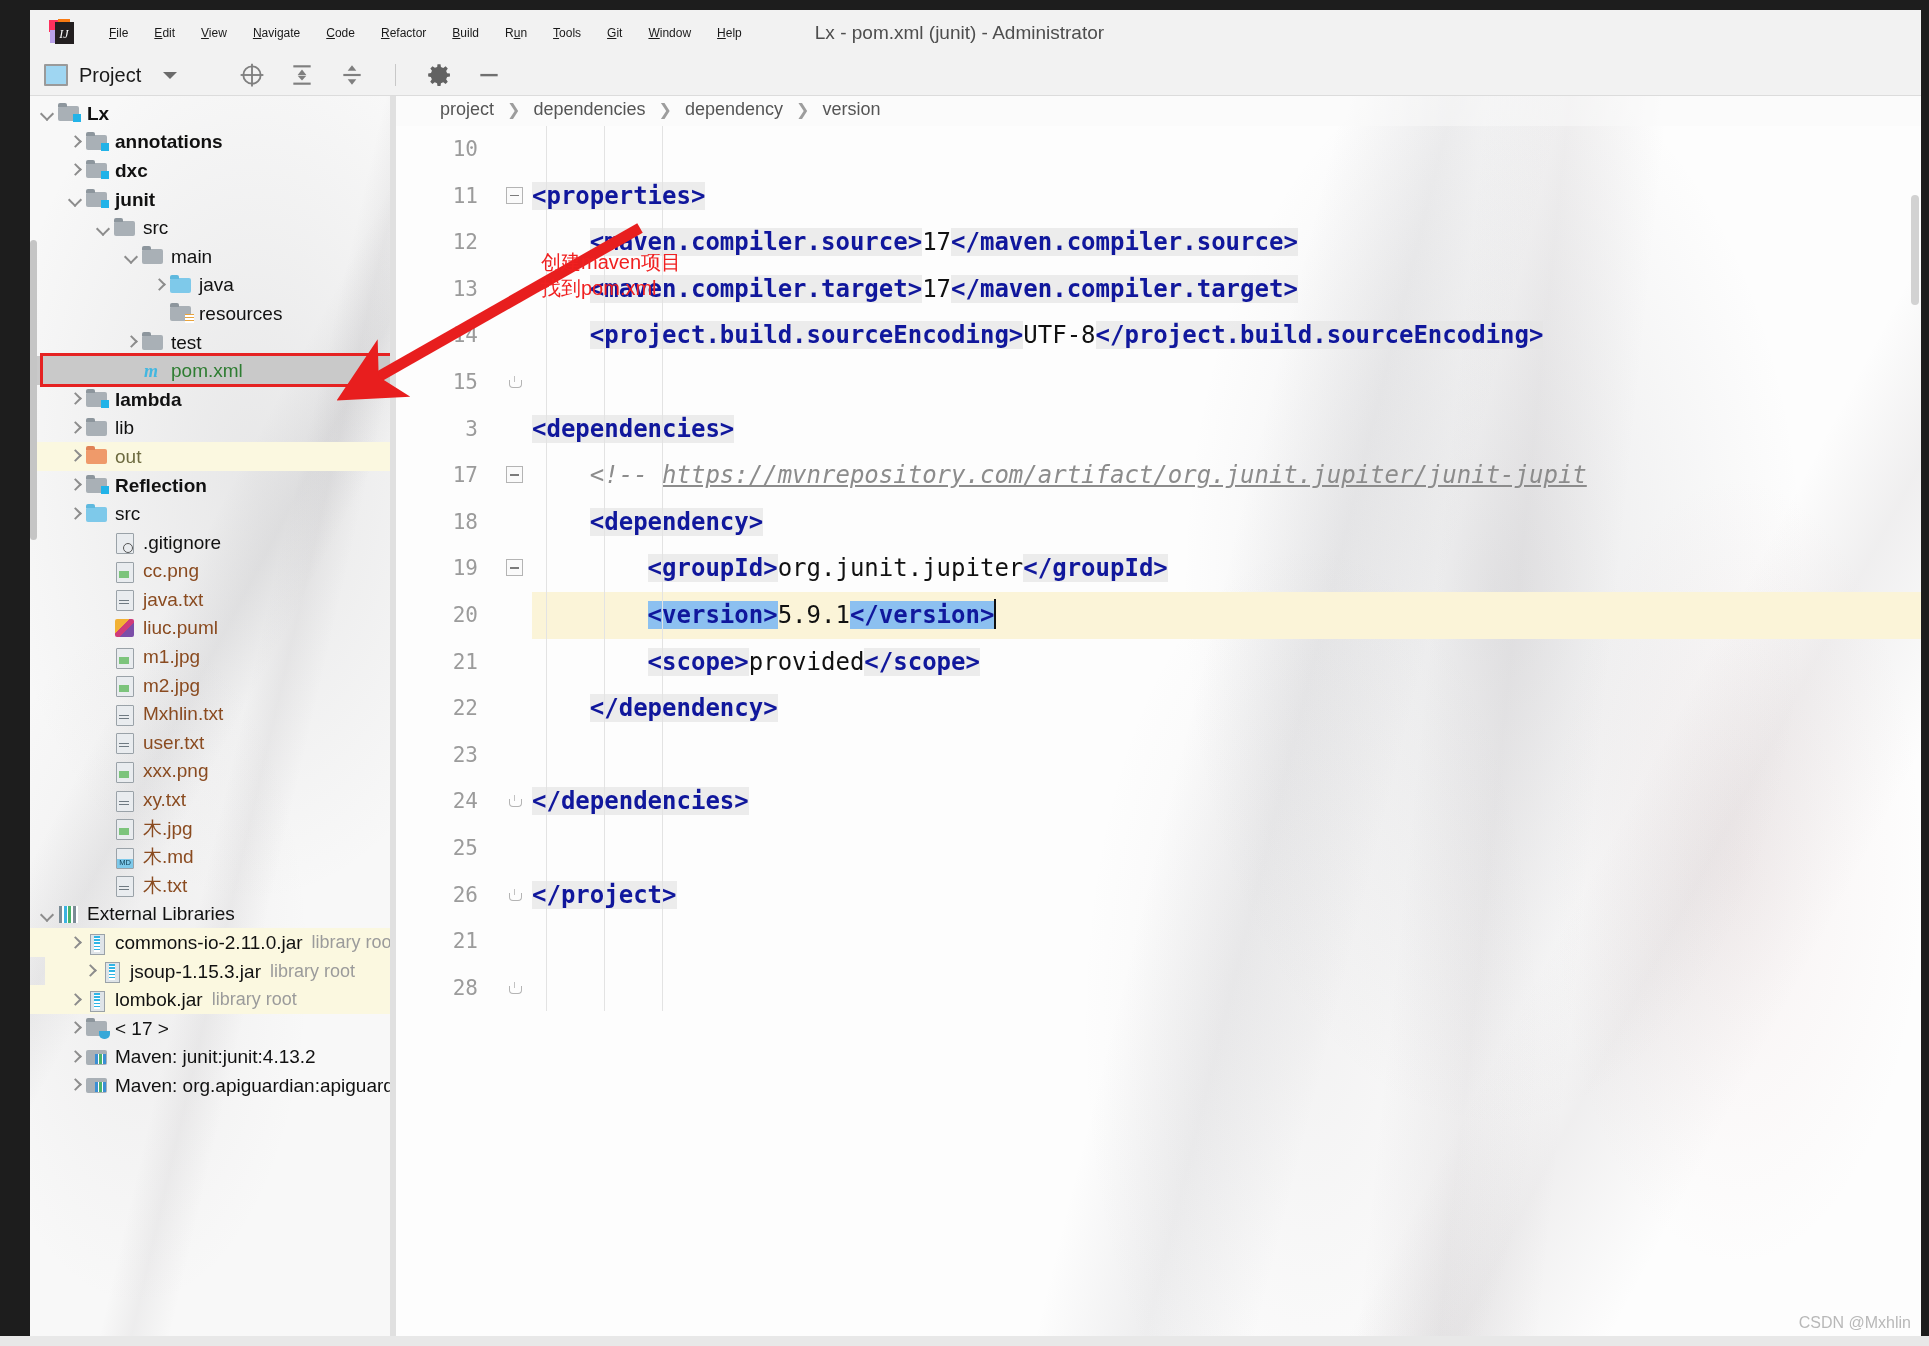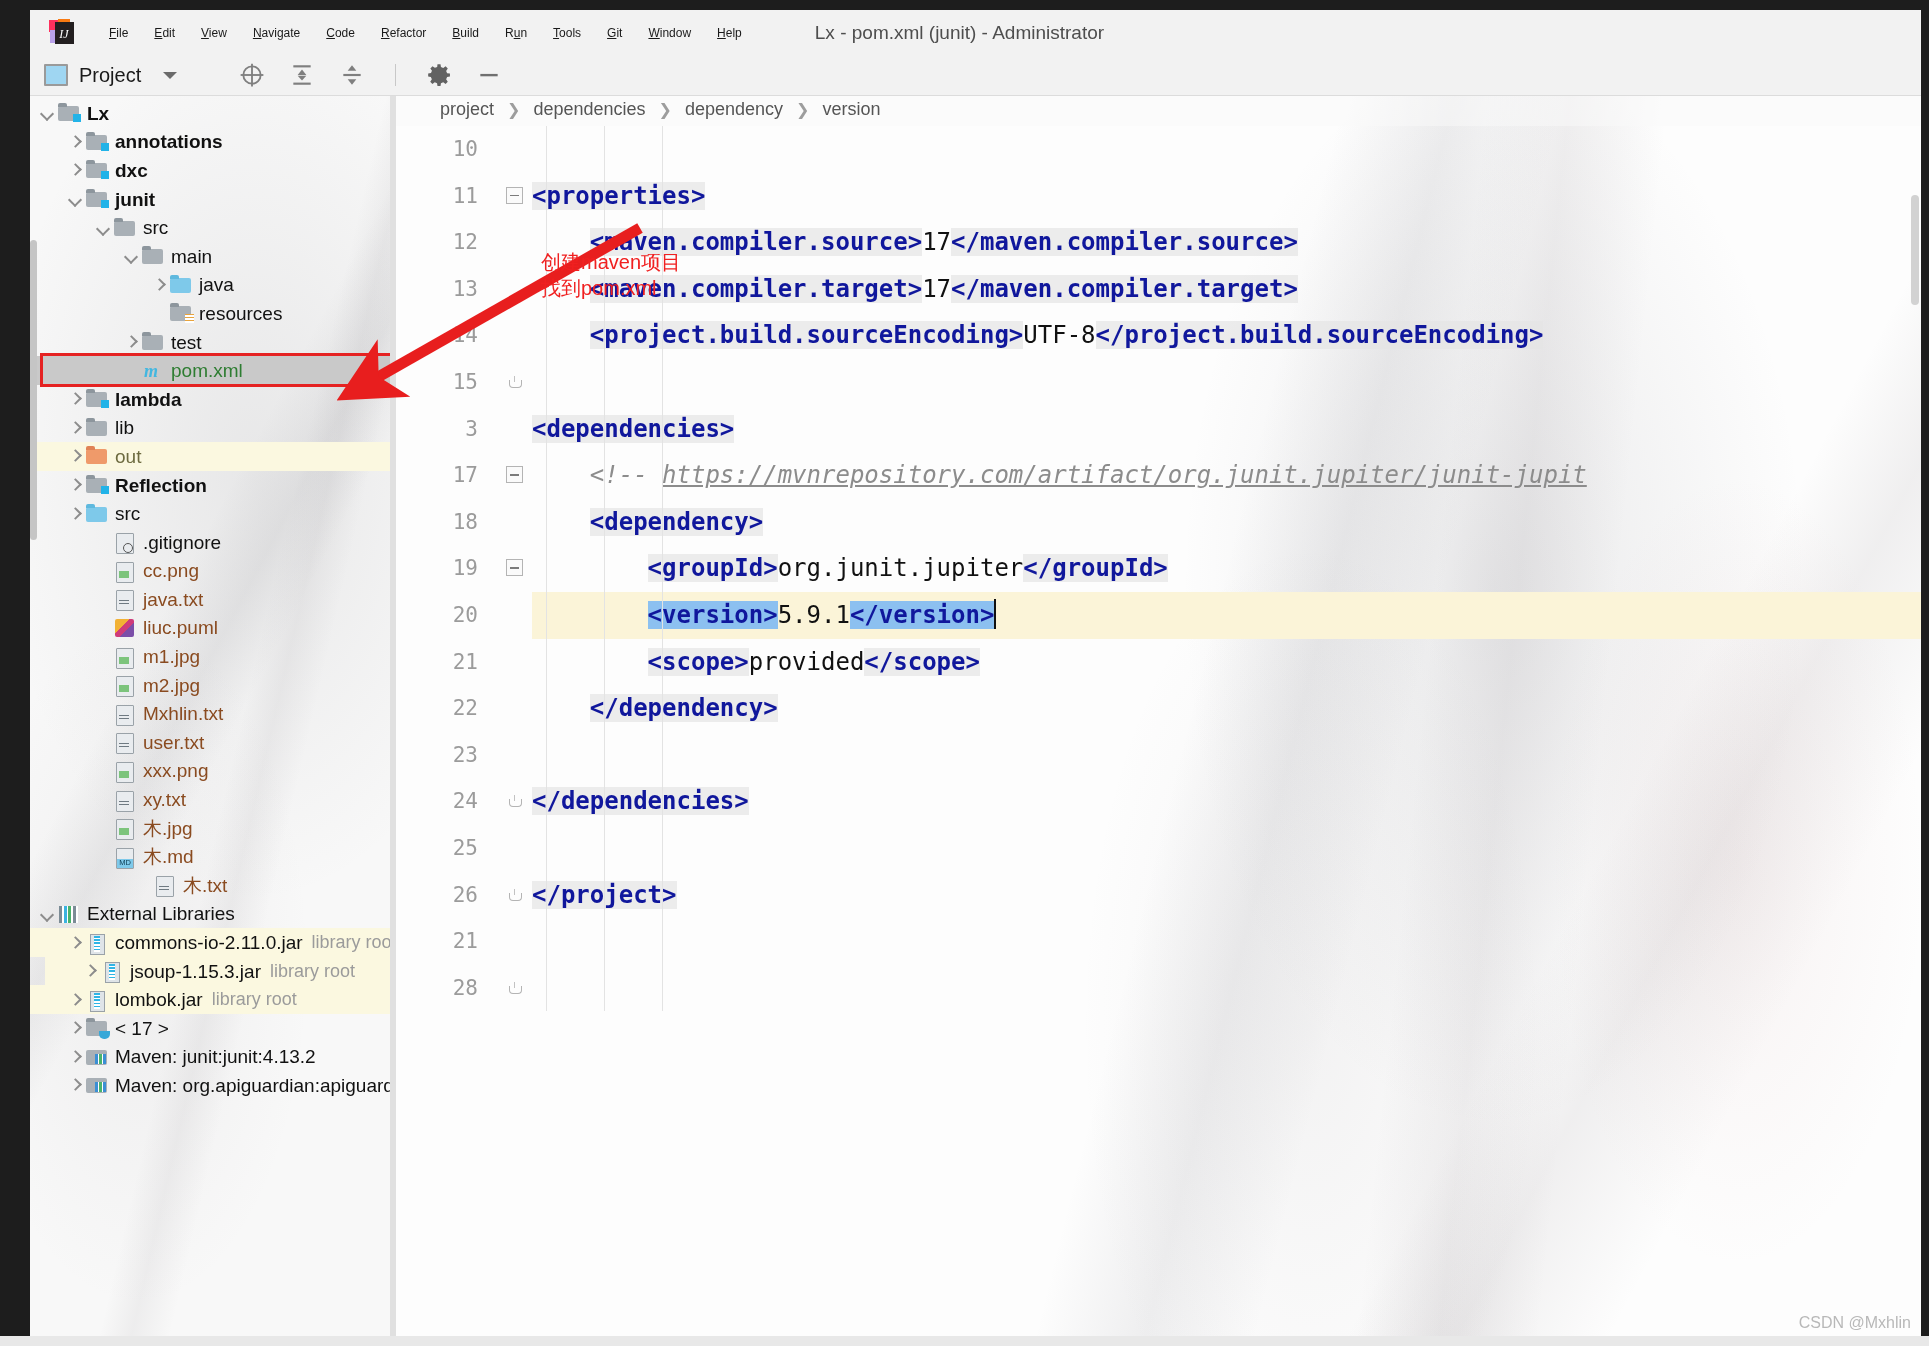--- a/index.html
+++ b/index.html
@@ -500,21 +500,21 @@
           </span>
           <span class="lbl unver">木.jpg</span>
         </div>
         <div class="row" style="padding-left: 66px;">
           <span class="arrow "></span>
           <span class="ico">
             <span class="file md"></span>
           </span>
           <span class="lbl unver">木.md</span>
         </div>
-        <div class="row" style="padding-left: 66px; margin-left: 40px;">
+        <div class="row" style="padding-left: 66px;">
           <span class="arrow "></span>
           <span class="ico">
             <span class="file"></span>
           </span>
           <span class="lbl unver">木.txt</span>
         </div>
         <div class="row" style="padding-left: 10px;">
           <span class="arrow d"></span>
           <span class="ico">
             <span class="extlib"></span>

